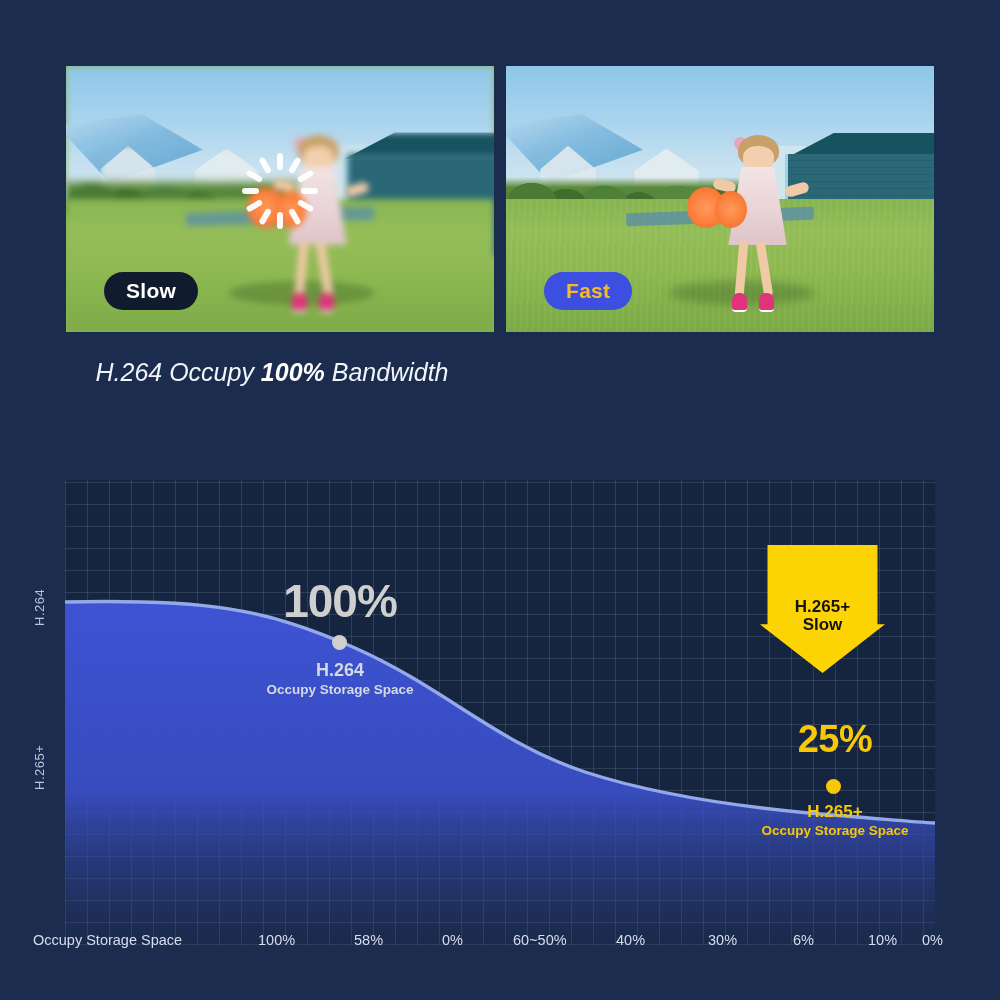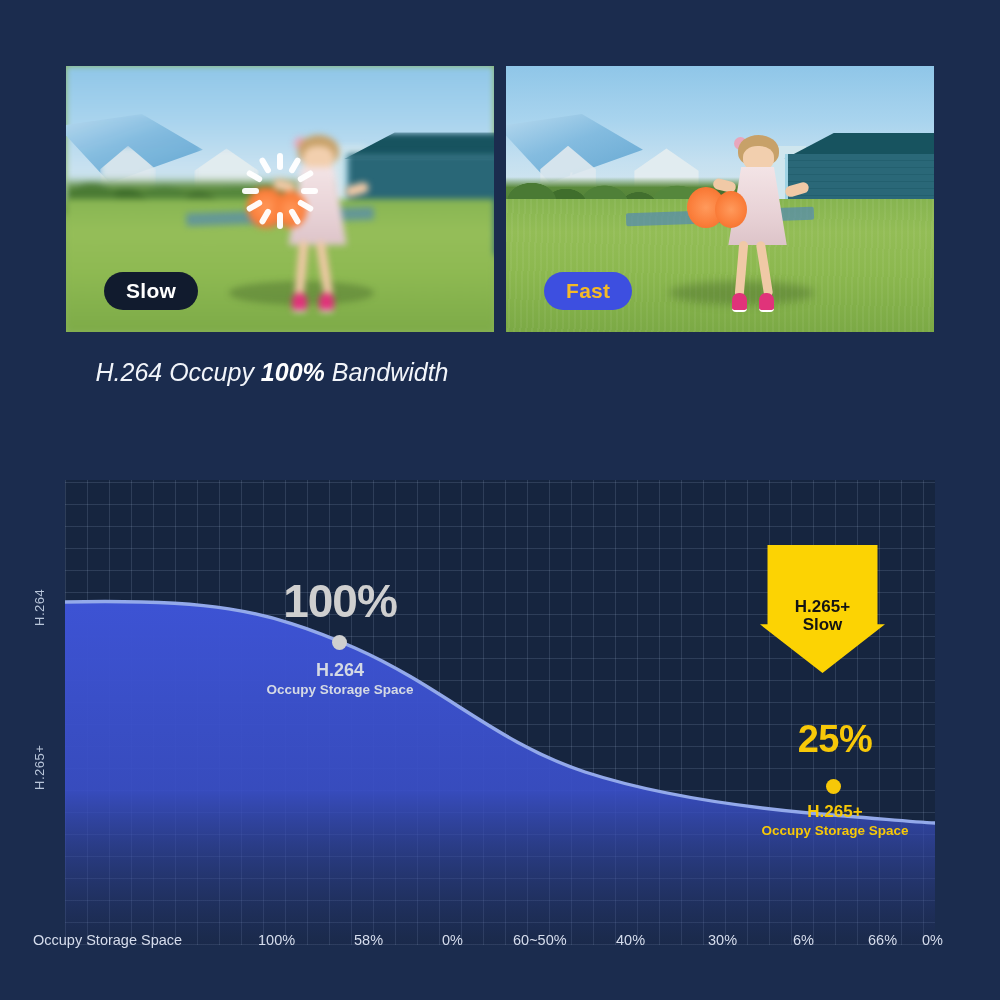--- a/index.html
+++ b/index.html
@@ -498,16 +498,16 @@
 
   <div class="xaxis">
     <span style="left:33px">Occupy Storage Space</span>
     <span style="left:258px">100%</span>
     <span style="left:354px">58%</span>
     <span style="left:442px">0%</span>
     <span style="left:513px">60~50%</span>
     <span style="left:616px">40%</span>
     <span style="left:708px">30%</span>
     <span style="left:793px">6%</span>
-    <span style="left:868px">66%</span>
+    <span style="left:868px">10%</span>
     <span style="left:922px">0%</span>
   </div>
 </div>
 
 </body></html>

